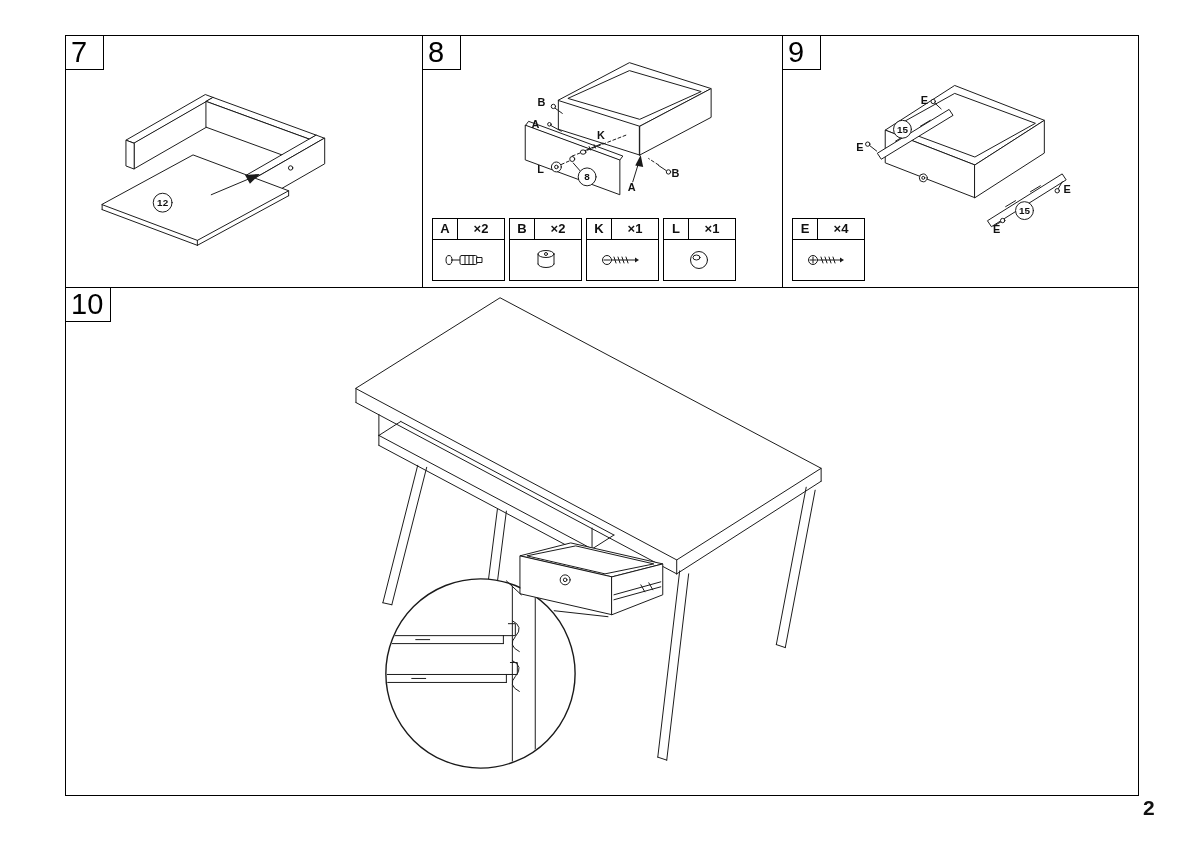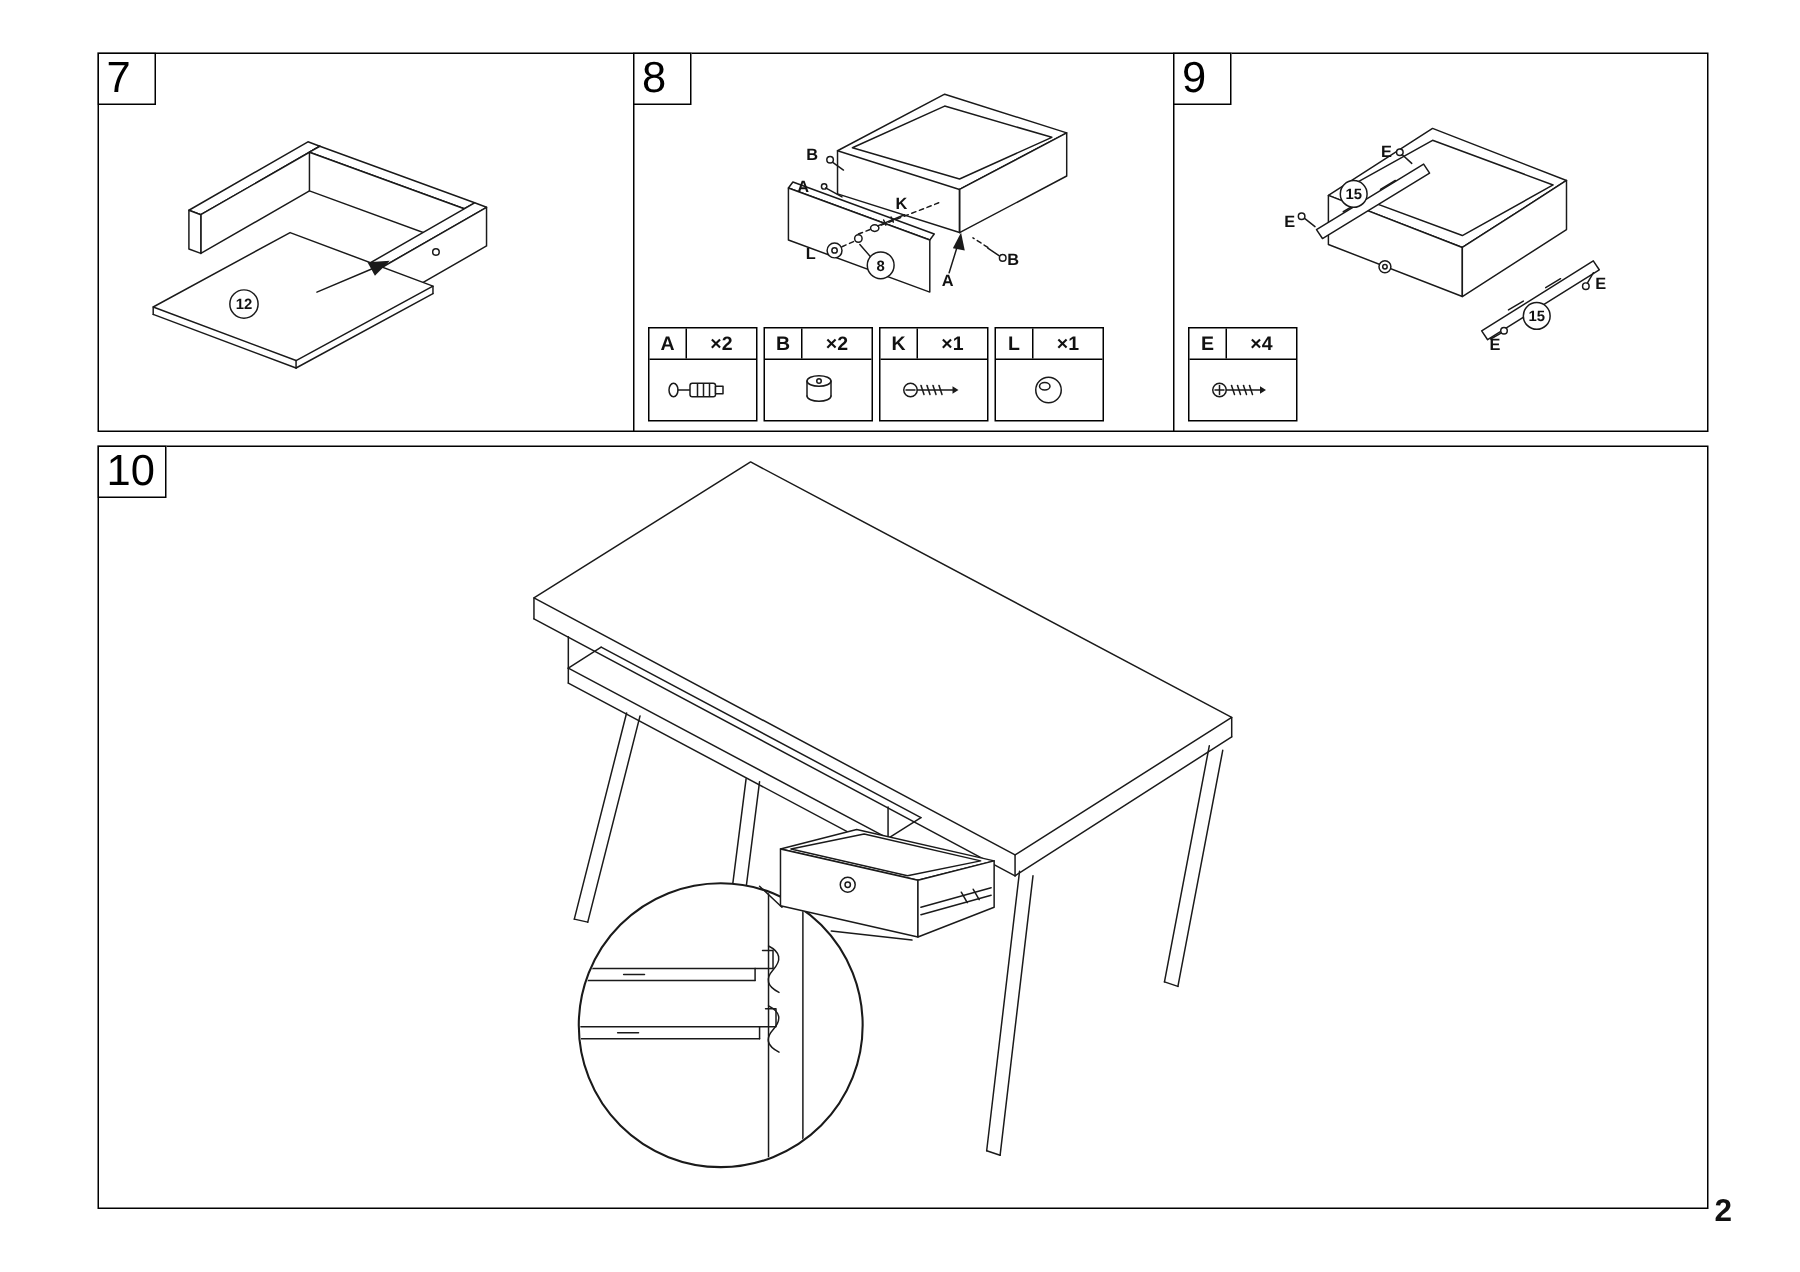--- a/index.html
+++ b/index.html
@@ -5,21 +5,21 @@
   * { margin:0; padding:0; box-sizing:border-box; }
   html,body { background:#fff; }
   body {
     width:1200px; height:848px; position:relative; overflow:hidden;
     font-family:"Liberation Sans", sans-serif; color:#111;
   }
   .panel { position:absolute; border:1px solid #000; background:#fff; }
   #panel7  { left:65px;  top:35px;  width:358px;  height:253px; }
   #panel8  { left:422px; top:35px;  width:361px;  height:253px; }
   #panel9  { left:782px; top:35px;  width:357px;  height:253px; }
-  #panel10 { left:65px;  top:297px; width:1074px; height:509px; }
+  #panel10 { left:65px;  top:287px; width:1074px; height:509px; }
 
   .art { position:absolute; left:0; top:0; width:100%; height:100%; }
 
   .step-box {
     position:absolute; left:-1px; top:-1px; min-width:39px; height:35px;
     background:#fff; border:1px solid #000; z-index:5;
     display:flex; align-items:center; padding:0 7px 2px 5px;
   }
   .step-num { font-size:29px; line-height:30px; font-weight:400; color:#000; }
 

